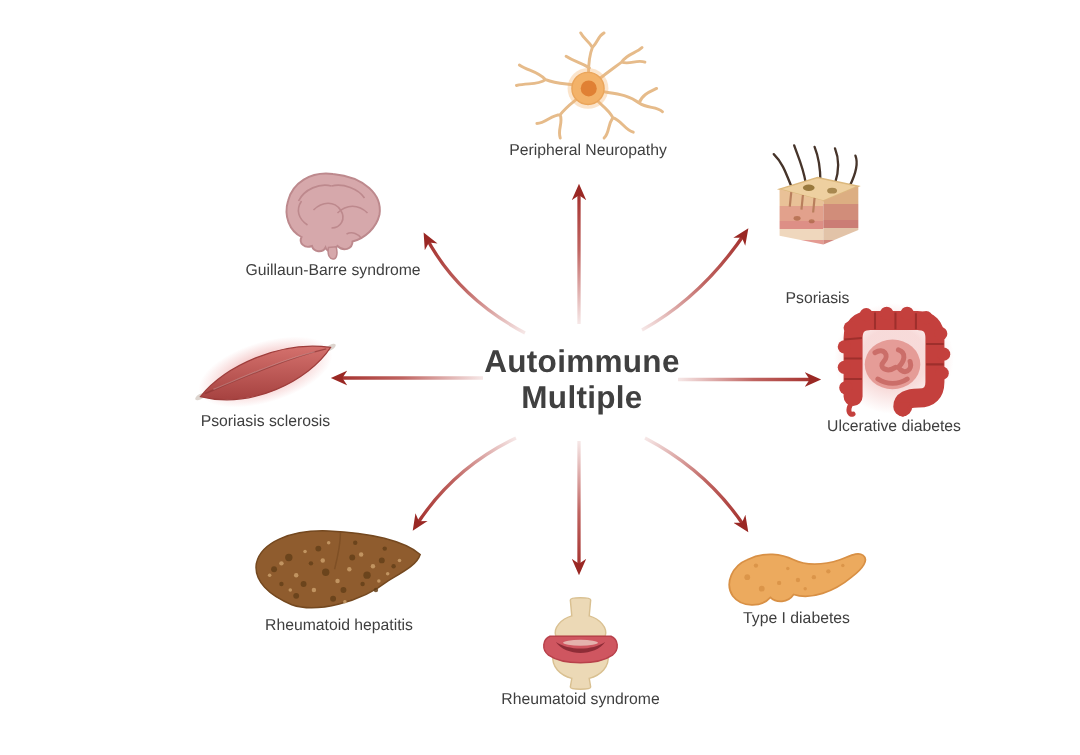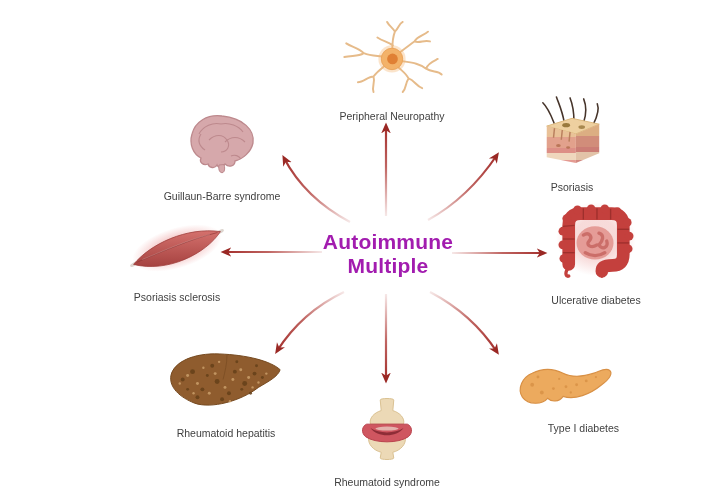--- a/index.html
+++ b/index.html
@@ -1,23 +1,23 @@
 <!DOCTYPE html>
 <html><head>
 <meta charset="utf-8">
 <style>
   html,body{margin:0;padding:0;background:#fff;}
   #canvas{position:relative;width:720px;height:503px;background:#ffffff;overflow:hidden;
           font-family:"Liberation Sans",sans-serif;}
   #arrow-layer{position:absolute;left:0;top:0;width:720px;height:503px;}
   .title{position:absolute;left:278px;top:230px;width:220px;text-align:center;
-         color:#a21caf;font-size:21px;font-weight:bold;line-height:24px;letter-spacing:.2px;}
+         color:#404040;font-size:21px;font-weight:bold;line-height:24px;letter-spacing:.2px;}
   .title span{display:block;}
   .node{position:absolute;display:flex;flex-direction:column;align-items:center;}
-  .node .label{font-size:10.5px;line-height:1.2;color:#3f3f3f;white-space:nowrap;margin-top:16px;}
+  .node .label{font-size:10.5px;line-height:1.2;color:#3f3f3f;white-space:nowrap;margin-top:0;}
   svg{display:block;}
 </style>
 </head>
 <body>
 
 <div id="canvas">
 
   <svg id="arrow-layer" viewBox="0 0 720 503">
     <defs>
       <marker id="ah" viewBox="0 0 10 10" refX="6.5" refY="5" markerWidth="5.2" markerHeight="5.2" orient="auto">
@@ -89,21 +89,21 @@
         <path d="M59,40 C64,50 72,52 76,60 M76,60 C82,62 84,68 90,70 M76,60 C72,66 74,70 70,74"></path>
         <path d="M59,40 C72,44 84,42 94,50 C100,54 106,52 110,56 M94,50 C96,44 102,42 106,40"></path>
       </g>
       <circle cx="59" cy="40" r="14" fill="#f3b269" opacity="0.35"></circle>
       <circle cx="59" cy="40" r="11" fill="#f3b269" stroke="#eaa55b"></circle>
       <circle cx="59.5" cy="40" r="5.5" fill="#e08034"></circle>
     </svg>
     <div class="label">Peripheral Neuropathy</div>
   </div>
 
-  <div class="node" style="left:512px;top:95px;width:120px;">
+  <div class="node" style="left:485px;top:95px;width:120px;gap:28px;">
     <svg width="64" height="70" viewBox="0 0 64 72">
       <defs>
         <linearGradient id="skinF" gradientUnits="userSpaceOnUse" x1="0" y1="32" x2="0" y2="70">
           <stop offset="0" stop-color="#e9c197"></stop>
             <stop offset="0.30" stop-color="#e9c197"></stop>
           <stop offset="0.30" stop-color="#e2a18c"></stop>
             <stop offset="0.58" stop-color="#e2a18c"></stop>
           <stop offset="0.58" stop-color="#dd8f86"></stop>
             <stop offset="0.72" stop-color="#dd8f86"></stop>
           <stop offset="0.72" stop-color="#efd7bd"></stop>
@@ -185,21 +185,21 @@
         <path d="M28,34 C34,30 38,36 34,40 C30,44 36,48 42,44"></path>
         <path d="M44,32 C50,34 48,40 44,44 C48,50 54,46 52,40"></path>
         <path d="M30,52 C36,56 44,56 50,52"></path>
       </g>
       <path d="M42,68 L52,68 L48.5,77 Q47,78.8 45.5,77 Z" fill="#c4403d"></path>
       <path d="M11,70 C9,74 11,77 13,76" stroke="#c4403d" stroke-width="3.4" fill="none" stroke-linecap="round"></path>
     </svg>
     <div class="label">Ulcerative diabetes</div>
   </div>
 
-  <div class="node" style="left:495px;top:350px;width:124px;align-items:flex-end;">
+  <div class="node" style="left:469px;top:350px;width:124px;">
     <svg width="108" height="56" viewBox="0 0 108 58">
       <path d="M20,24 C10,28 4,40 10,49 C16,57 30,57 36,50 C40,54 48,54 52,48 C64,52 80,46 92,36 C100,30 104,24 100,21 C96,18 90,22 84,24 C72,28 60,28 52,24 C44,20 32,18 20,24 Z" fill="#ecaa5e" stroke="#d89045" stroke-width="1.2"></path>
       <g fill="#d89045" opacity="0.8">
         <circle cx="20" cy="36" r="2"></circle>
           <circle cx="30" cy="44" r="2"></circle>
           <circle cx="42" cy="40" r="1.5"></circle>
         <circle cx="55" cy="38" r="1.5"></circle>
           <circle cx="66" cy="36" r="1.5"></circle>
           <circle cx="76" cy="32" r="1.5"></circle>
         <circle cx="86" cy="28" r="1.2"></circle>

